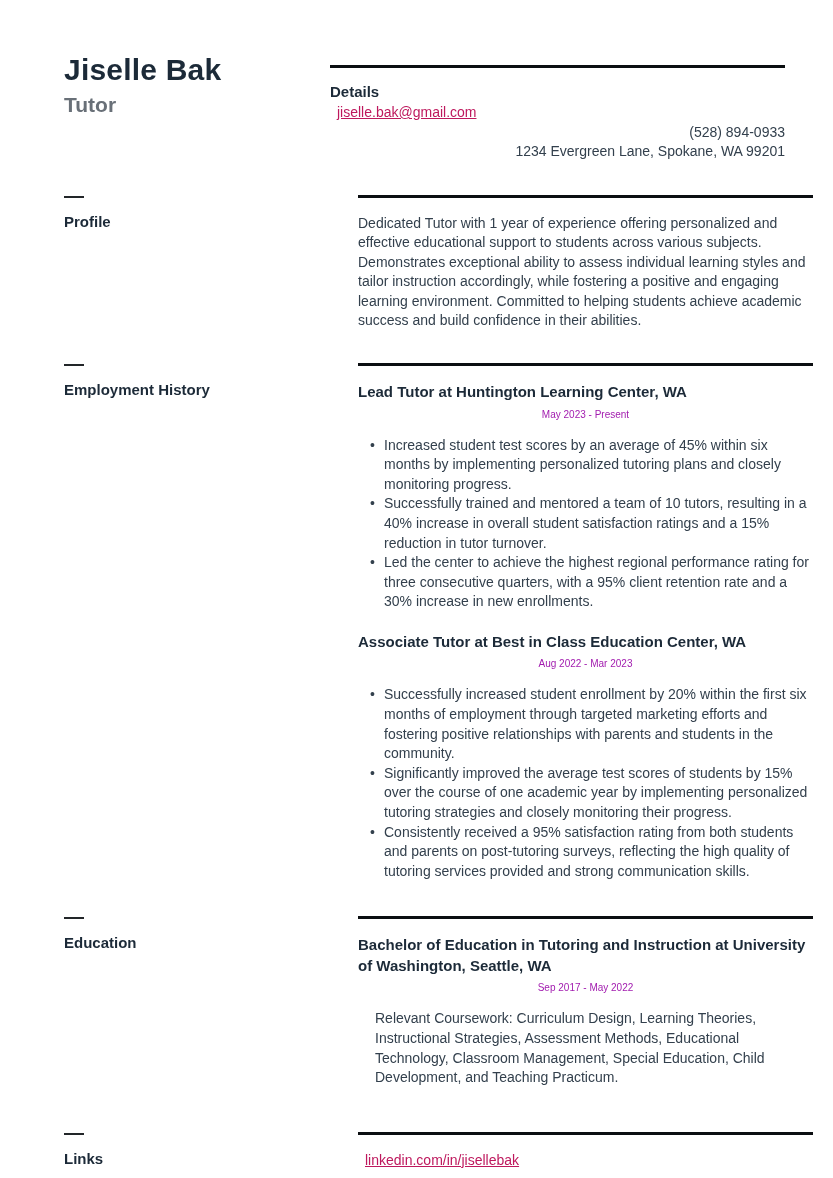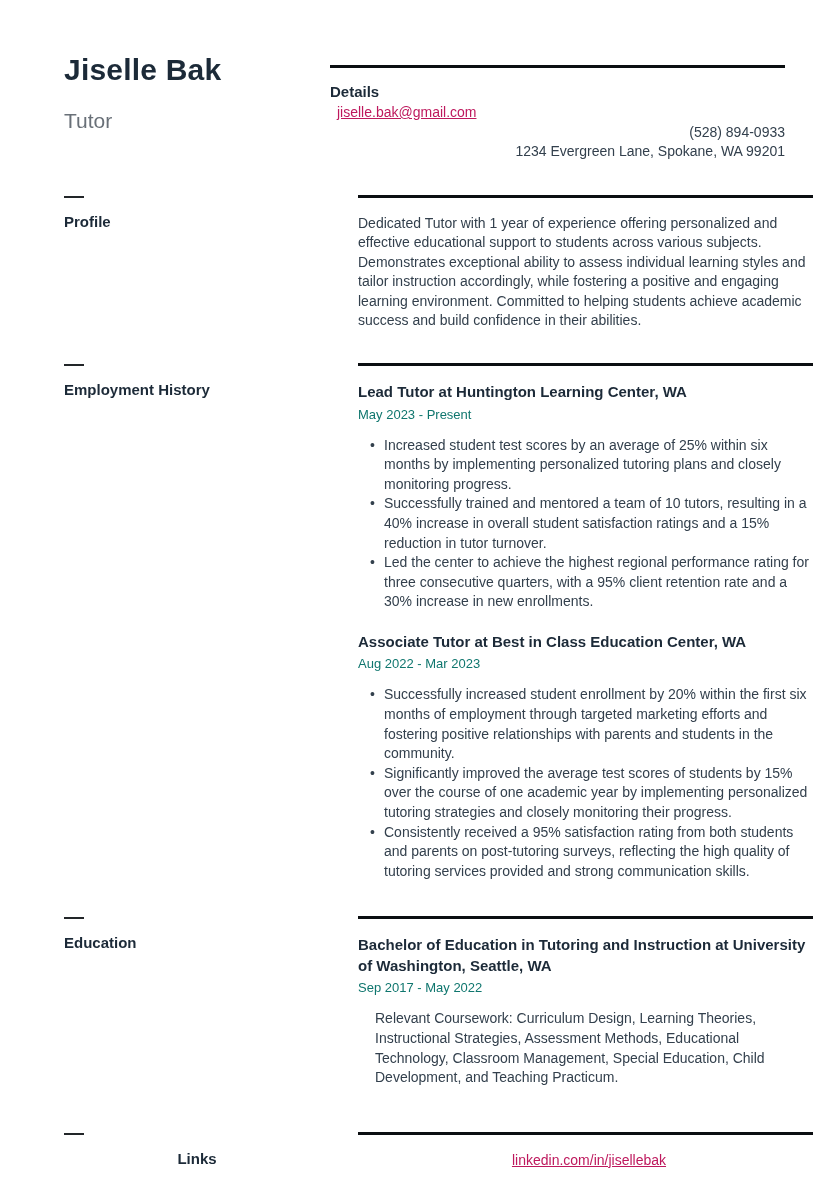--- a/index.html
+++ b/index.html
@@ -18,21 +18,21 @@
   .row {
     display: grid;
     grid-template-columns: 266px 455px;
   }
   
   .col-left h1 {
     font-size: 30px; font-weight: 700; color: #1c2a38;
     letter-spacing: 0.2px; line-height: 36px;
   }
   .subtitle {
-    font-size: 21px; color: #697078; margin-top: 20px; line-height: 26px;
+    font-size: 21px; color: #697078; margin-top: 4px; line-height: 26px; font-weight: bold;
   }
   .dash {
     width: 20px; height: 2px; background: #222629; margin-top: 1px;
   }
   .col-left h2 {
     font-size: 15px; font-weight: 700; color: #1c2a38;
     margin-top: 14px; line-height: 19px;
   }
   
   .rule { height: 3px; background: #0b0e11; width: 100%; }
@@ -45,33 +45,33 @@
   .link {
     color: #be185d; 
     font-size: 14px; line-height: 19.5px; display: inline-block; margin-left: 7px;
   }
   .body-text { font-size: 14px; line-height: 19.6px; margin-top: 16px; }
   .job { margin-top: 16px; }
   .job + .job { margin-top: 20px; }
   .job-title, .degree-title {
     font-size: 15px; font-weight: 700; color: #1c2a38; line-height: 20.5px;
   }
-  .dates { font-size: 13px; color: #0f766e; margin-top: 3px; line-height: 17px; }
+  .dates { font-size: 10px; color: #a21caf; margin-top: 3px; line-height: 17px; text-align: center; }
   ul.bullets { list-style: none; margin-top: 13px; padding-left: 26px; }
   ul.bullets li {
     position: relative; font-size: 14px; line-height: 19.6px;
   }
   ul.bullets li::before {
     content: "\2022"; position: absolute; left: -14px; color: #33404d;
   }
   .coursework { font-size: 14px; line-height: 19.6px; margin-top: 13px; margin-left: 17px; }
   .section { margin-top: 33px; gap: 28px; }
   .section-employment { margin-top: 32px; }
   .section-education { margin-top: 35px; }
-  .section-links { margin-top: 44px; text-align: center; }
+  .section-links { margin-top: 44px; }
   .links-right { padding-top: 0; }
   .links-right .link { margin-top: 16px; }
 </style>
 </head>
 <body>
 
 <div class="page">
 
   <div class="row">
     <div class="col-left">
@@ -103,21 +103,21 @@
       <div class="dash"></div>
       <h2>Employment History</h2>
     </div>
     <div class="col-right">
       <div class="rule"></div>
 
       <div class="job">
         <div class="job-title">Lead Tutor at Huntington Learning Center, WA</div>
         <div class="dates">May 2023 - Present</div>
         <ul class="bullets">
-          <li>Increased student test scores by an average of 25% within six months by implementing personalized tutoring plans and closely monitoring progress.</li>
+          <li>Increased student test scores by an average of 45% within six months by implementing personalized tutoring plans and closely monitoring progress.</li>
           <li>Successfully trained and mentored a team of 10 tutors, resulting in a 40% increase in overall student satisfaction ratings and a 15% reduction in tutor turnover.</li>
           <li>Led the center to achieve the highest regional performance rating for three consecutive quarters, with a 95% client retention rate and a 30% increase in new enrollments.</li>
         </ul>
       </div>
 
       <div class="job">
         <div class="job-title">Associate Tutor at Best in Class Education Center, WA</div>
         <div class="dates">Aug 2022 - Mar 2023</div>
         <ul class="bullets">
           <li>Successfully increased student enrollment by 20% within the first six months of employment through targeted marketing efforts and fostering positive relationships with parents and students in the community.</li>

